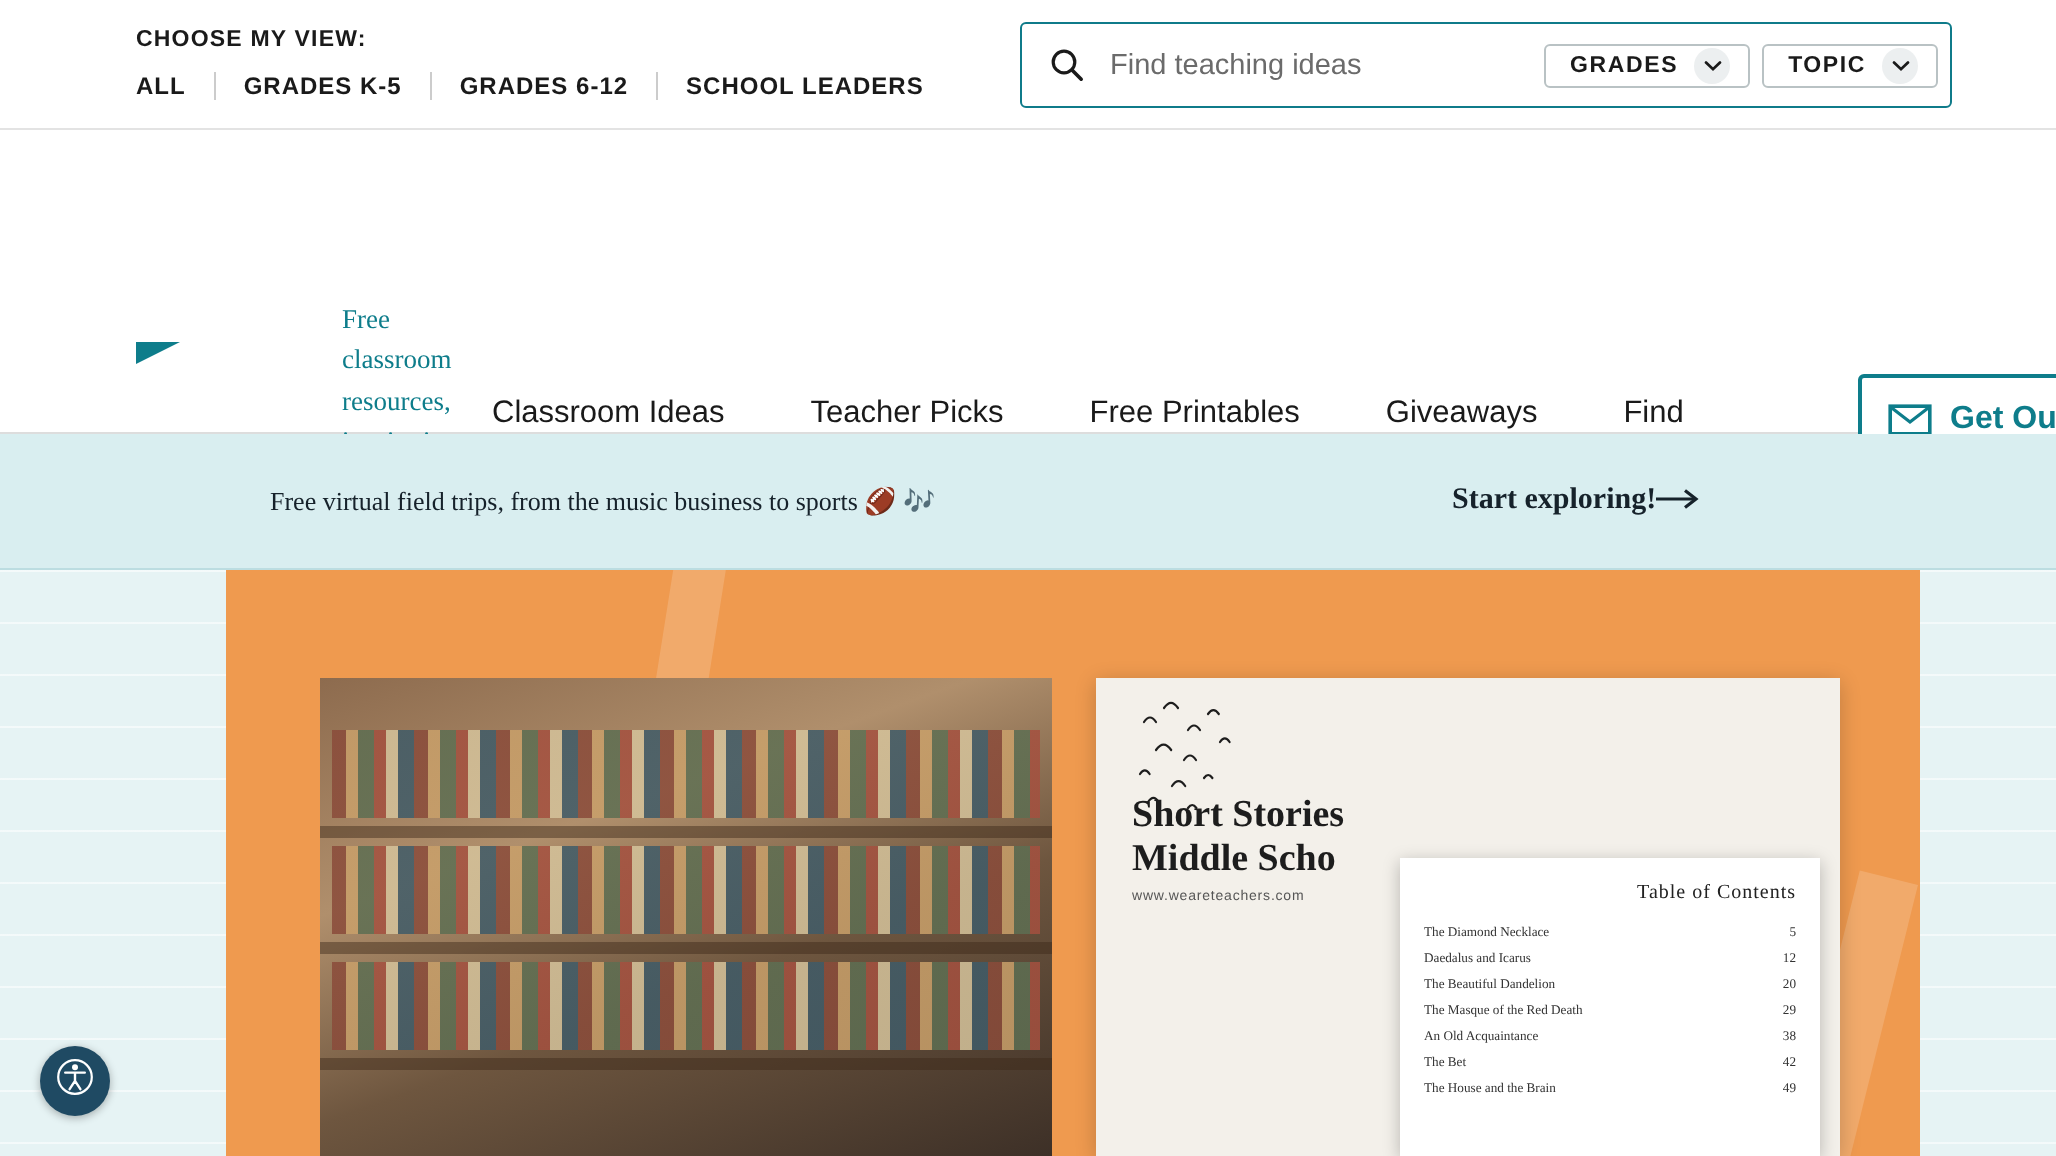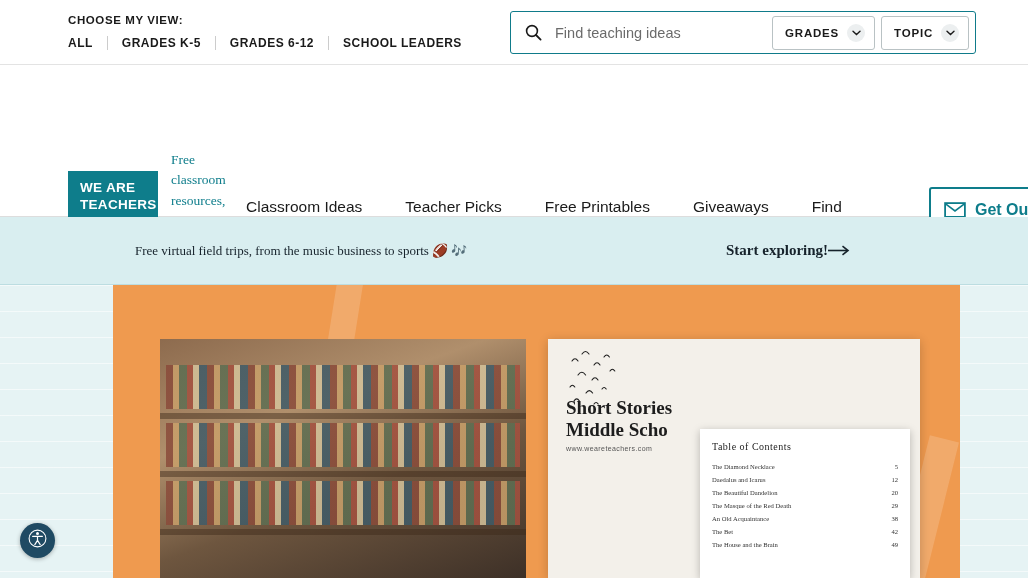--- a/index.html
+++ b/index.html
@@ -74,21 +74,21 @@
     outline: none;
     font-size: 14.5px;
     color: #a21caf;
     font-family: "Liberation Sans", sans-serif;
     background: transparent;
     height: 100%;
     padding: 0;
   }
   .search-input::placeholder { color: #6b6b6b; }
   .sel-btn {
-    height: 34px;
+    height: 22px;
     margin-right: 6px;
     border: 1px solid #b9c2c4;
     border-radius: 3px;
     background: #ffffff;
     display: flex;
     align-items: center;
     gap: 8px;
     padding: 0 9px 0 12px;
     cursor: pointer;
     text-align: right;
@@ -315,21 +315,21 @@
   .toc {
     position: absolute;
     left: 700px; top: 144px;
     width: 210px; height: 149px;
     background: #ffffff;
     box-shadow: 0 2px 8px rgba(0,0,0,0.25);
     padding: 10px 12px;
   }
   .toc h4 {
     margin: 2px 0 8px 0;
-    text-align: left;
+    text-align: right;
     font-family: "Liberation Serif", serif;
     font-size: 10px;
     font-weight: normal;
     letter-spacing: .5px;
     color: #222;
   }
   .toc-row {
     display: flex;
     justify-content: space-between;
     font-family: "Liberation Serif", serif;
@@ -390,21 +390,20 @@
           <svg width="9" height="6" viewBox="0 0 9 6">
               <path d="M1 1.3L4.5 4.6 8 1.3" stroke="#1a1a1a" stroke-width="1.4" fill="none" stroke-linecap="round"></path>
             </svg>
         </span>
       </div>
     </div>
   </div>
 
   <div class="mainnav">
     <div class="logo">
-      <div class="logo-box">WE ARE TEACHERS</div>
       <div class="logo-tail"></div>
     </div>
 
     <div class="tagline">Free classroom resources, inspiration, and support.</div>
 
     <div class="navlinks">
       <span class="navlink">Classroom Ideas</span>
       <span class="navlink">Teacher Picks</span>
       <span class="navlink">Free Printables</span>
       <span class="navlink">Giveaways</span>

